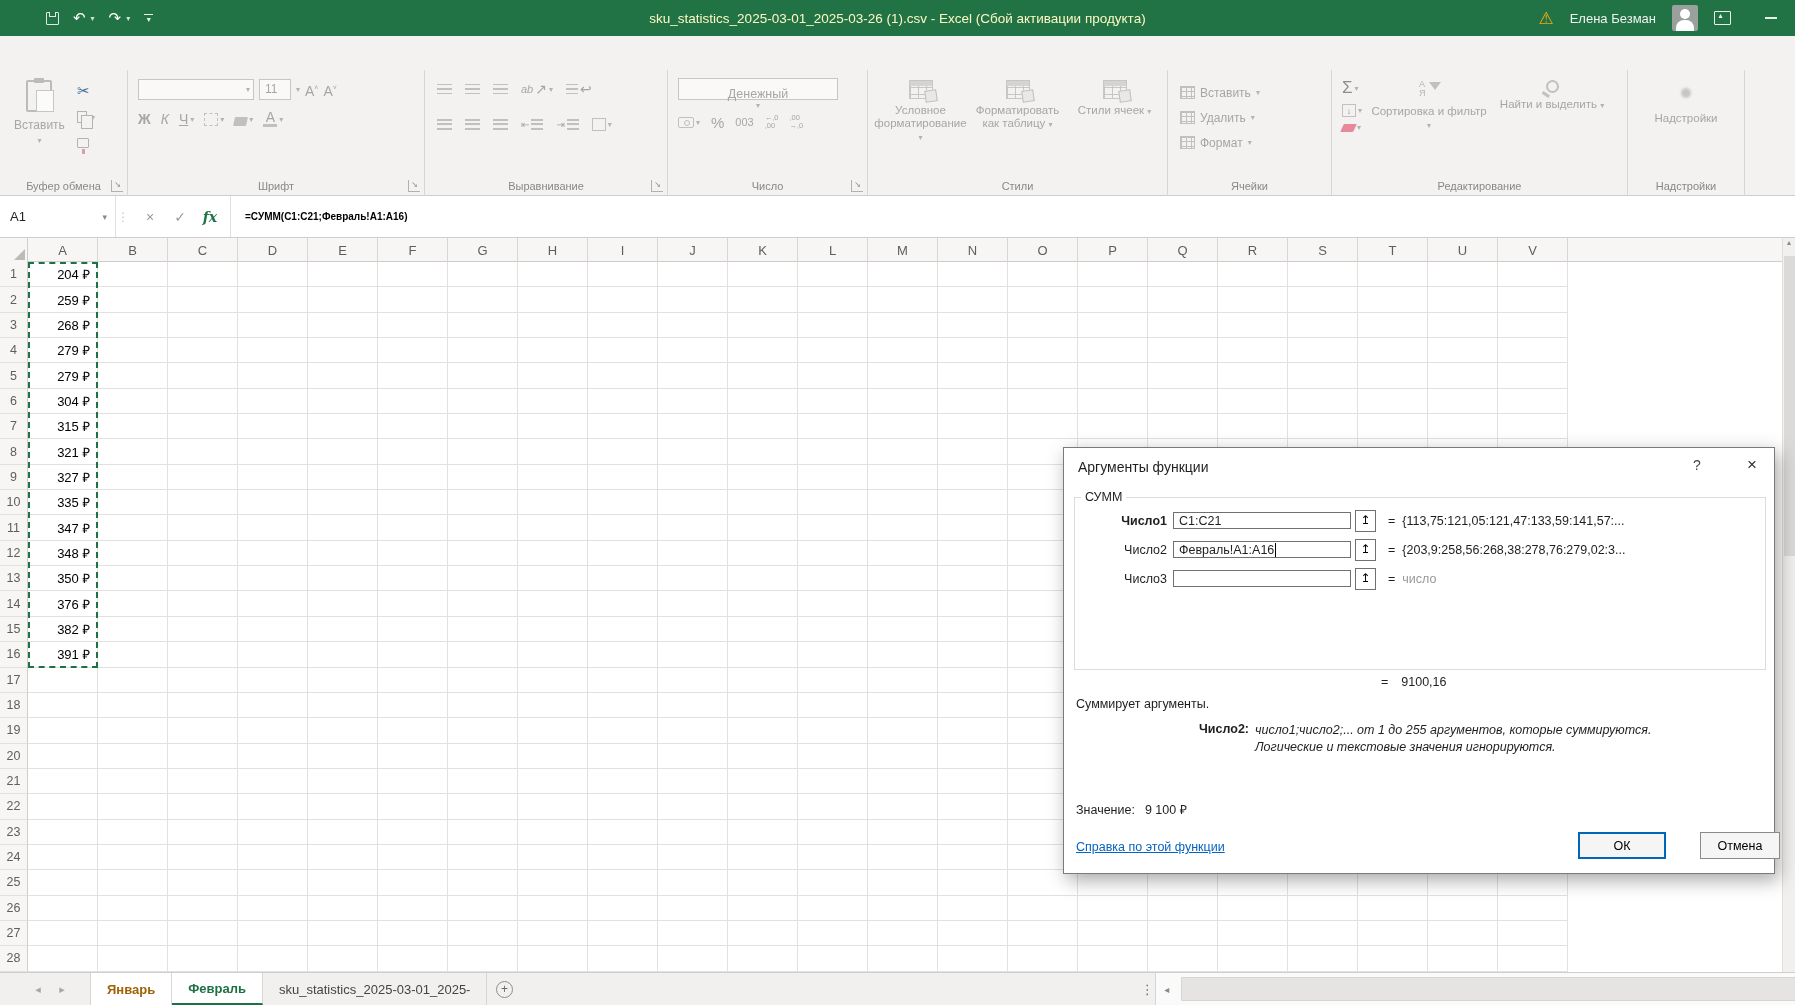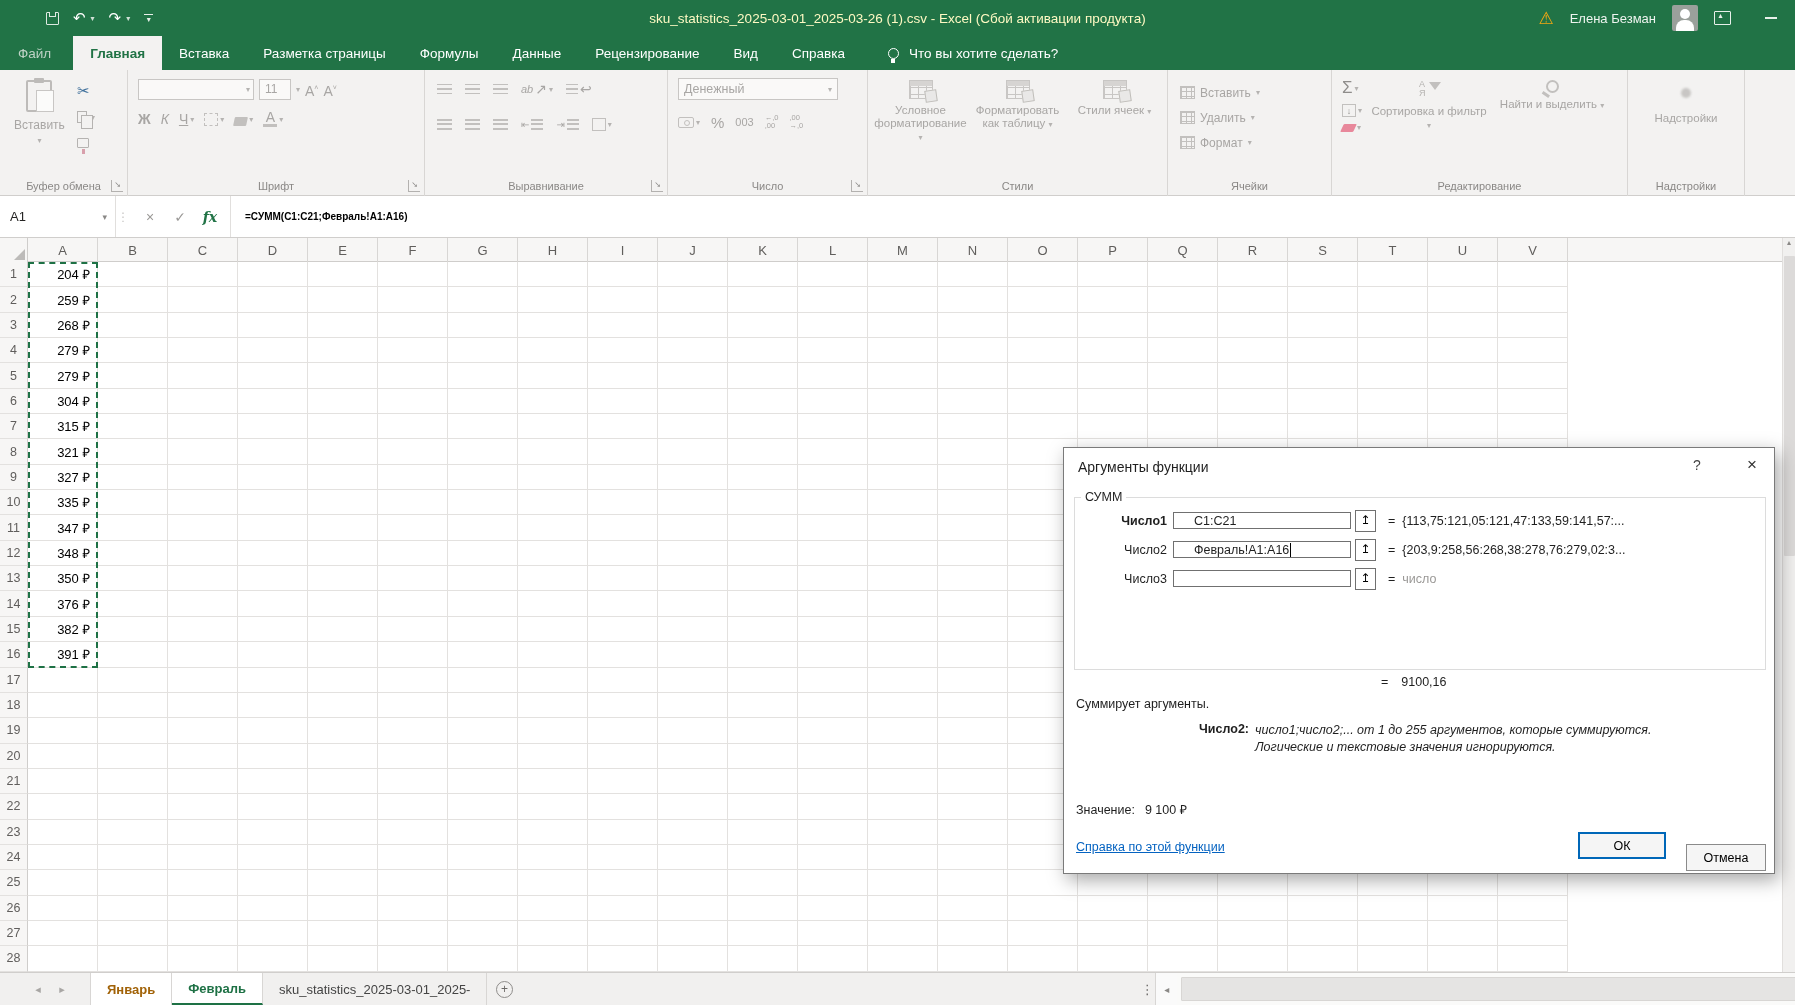--- a/index.html
+++ b/index.html
@@ -59,21 +59,21 @@
   .finput { width:116px; height:21px; border:1px solid #c8c6c4; background:#faf9f8; display:flex; align-items:center; justify-content:flex-end; padding-right:3px; color:#b0aeac;}
   .sinput { width:32px; height:21px; border:1px solid #c8c6c4; background:#faf9f8; display:flex; align-items:center; padding-left:5px; font-size:12px; color:#a8a6a4;}
   .gbtn { color:#a8a6a4; font-size:14px; display:flex; align-items:center; gap:2px;}
   .gbtn .u { text-decoration:underline; }
   .bars { width:15px; height:11px; background:repeating-linear-gradient(#c2c0be 0 1.5px, transparent 1.5px 4.5px); }
   .bars.sm { width:12px; }
   .bord-ic { width:14px; height:13px; border:1px dashed #c2c0be; position:relative;}
   .bucket-ic { width:13px; height:9px; background:#c2c0be; transform:skewX(-12deg); border-radius:1px; margin-top:4px;}
   .fontA { font-size:14px; color:#a8a6a4; line-height:12px; text-align:center;}
   .fontA .bar { display:block; width:14px; height:3px; background:#c2c0be; margin-top:1px;}
-  .numfmt { width:160px; height:22px; border:1px solid #c8c6c4; background:#faf9f8; display:flex; align-items:center; justify-content:space-between; padding:8px 5px; font-size:12.5px; color:#a8a6a4;}
+  .numfmt { width:160px; height:22px; border:1px solid #c8c6c4; background:#faf9f8; display:flex; align-items:center; justify-content:space-between; padding:8px 5px; font-size:12.5px; color:#a8a6a4;flex-direction:column;}
   .money-ic { width:16px; height:11px; border:1.3px solid #c2c0be; border-radius:2px; position:relative;}
   .money-ic:before { content:""; position:absolute; left:5px; top:2.5px; width:4px; height:4px; border-radius:50%; border:1px solid #c2c0be;}
   .decbtn { font-size:7.5px; color:#a8a6a4; line-height:8px; text-align:left;}
   .stylebtn { width:96px; display:flex; flex-direction:column; align-items:center; padding-top:4px; }
   .tbl-ic { width:24px; height:19px; background:
       linear-gradient(#d6d4d2 0 0) 0 0/24px 5px no-repeat,
       repeating-linear-gradient(90deg, #c8c6c4 0 1px, transparent 1px 8px),
       repeating-linear-gradient(#c8c6c4 0 1px, transparent 1px 6.3px);
       border:1px solid #c8c6c4; position:relative; }
   .tbl-ic:after { content:""; position:absolute; right:-5px; bottom:-4px; width:10px; height:10px; background:#e9e8e7; border:1px solid #c0beba; transform:rotate(-8deg);}
@@ -116,38 +116,38 @@
   
   #dialog { position:absolute; left:1063px; top:447px; width:712px; height:427px; background:#fff; border:1px solid #7a7a7a; box-shadow:4px 6px 18px rgba(0,0,0,.35); font-size:12.5px; color:#1f1f1f;}
   #dlg-title { position:absolute; left:14px; top:11px; font-size:14px; }
   #dlg-help { position:absolute; left:622px; top:9px; width:22px; text-align:center; font-size:14px; color:#444; }
   #dlg-close { position:absolute; left:676px; top:7px; width:24px; text-align:center; font-size:17px; color:#333; }
   #dlg-fieldset { position:absolute; left:10px; top:42px; width:692px; height:180px; border:1px solid #dcdcdc; }
   #dlg-fieldset legend { font-size:12.5px; margin-left:6px; padding:0 4px; color:#1f1f1f;}
   .drow { display:flex; align-items:center; margin:4px 8px 0 0; height:25px; }
   .flabel { width:92px; text-align:right; margin-right:6px; }
   .drow:first-of-type .flabel { font-weight:bold; }
-  .dinput { width:178px; height:17px; border:1px solid #707070; background:#fff; display:flex; align-items:center; padding-left:20px; }
+  .dinput { width:178px; height:17px; border:1px solid #707070; background:#fff; display:flex; align-items:center; padding-left:5px; }
   .caret { width:1px; height:14px; background:#000; margin-left:1px;}
   .collapse { width:21px; height:22px; border:1px solid #707070; background:#fff; margin-left:4px; font-size:12px; line-height:19px; text-align:center; color:#000;}
   .eq { margin:0 7px 0 12px; color:#1f1f1f;}
   .fresult { flex:1; white-space:nowrap; overflow:hidden; }
   .drow.muted .fresult { color:#9a9896; }
   #dlg-total { position:absolute; left:317px; top:227px; }
   #dlg-total b { font-weight:normal; margin-left:13px;}
   #dlg-desc { position:absolute; left:12px; top:249px; }
   #dlg-arghelp { position:absolute; left:0; top:274px; width:702px; display:flex; }
   #dlg-arghelp .al { width:185px; text-align:right; font-weight:bold; }
   #dlg-arghelp .at { margin-left:6px; width:500px; line-height:17px;font-style:italic;}
   #dlg-value { position:absolute; left:12px; top:353px; }
   #dlg-value b { font-weight:normal; margin-left:10px;}
   #dlg-link { position:absolute; left:12px; top:392px; color:#0563c1; text-decoration:underline; cursor:pointer;}
   .dlg-btn { position:absolute; top:384px; height:27px; background:#f5f5f5; border:1px solid #8a8a8a; font-size:12.5px; text-align:center; font-family:"Liberation Sans",sans-serif;}
   #btn-ok { left:514px; width:88px; border:2px solid #0067b8; }
-  #btn-cancel { left:622px; width:80px;margin-top:12px; }
+  #btn-cancel { left:636px; width:80px; }
 
   
   #tabbar { position:absolute; left:0; top:972px; width:1795px; height:33px; background:#f1f0ef; border-top:1px solid #d0cecc; display:flex; align-items:stretch; font-size:13px; }
   .navarr { width:24px; display:flex; align-items:center; justify-content:center; color:#a8a6a4; font-size:11px;}
   .stab { display:flex; align-items:center; padding:0 16px; border-right:1px solid #d8d6d4; }
   .stab.white { background:#fff; font-weight:bold; color:#a16207; border-left:1px solid #d8d6d4;}
   .stab.activesheet { background:#fff; font-weight:bold; color:#1e7145; border-bottom:2.5px solid #1e7145; }
   .stab.plain { color:#444; }
   .addsheet { width:34px; display:flex; align-items:center; justify-content:center; }
   .addsheet span { width:17px; height:17px; border:1px solid #8f8d8b; border-radius:50%; color:#6a6866; font-size:12px; line-height:15px; text-align:center;}
@@ -173,35 +173,20 @@
     <div id="title-text">sku_statistics_2025-03-01_2025-03-26 (1).csv  -  Excel (Сбой активации продукта)</div>
     <div class="tb-right">
       <span class="warn">⚠</span>
       <span class="uname">Елена Безман</span>
       <span class="avatar"></span>
       <span class="ribbonopts"></span>
       <span class="minimize"></span>
     </div>
   </div>
 
-  <div id="tabrow">
-    <div class="rtab file">Файл</div>
-    <div class="rtab active">Главная</div>
-    <div class="rtab">Вставка</div>
-    <div class="rtab">Разметка страницы</div>
-    <div class="rtab">Формулы</div>
-    <div class="rtab">Данные</div>
-    <div class="rtab">Рецензирование</div>
-    <div class="rtab">Вид</div>
-    <div class="rtab">Справка</div>
-    <div class="tellme">
-      <span class="bulb"></span>
-      <span>Что вы хотите сделать?</span>
-    </div>
-  </div>
 
   <div id="ribbon">
 
     <div class="rgroup" style="width:128px">
       <div class="rbody">
         <div class="bigbtn">
           <span class="clip-ic"></span>
           <div class="biglbl"><span>Вставить</span><br><span class="chev">▾</span></div>
         </div>
         <div class="minicol">

